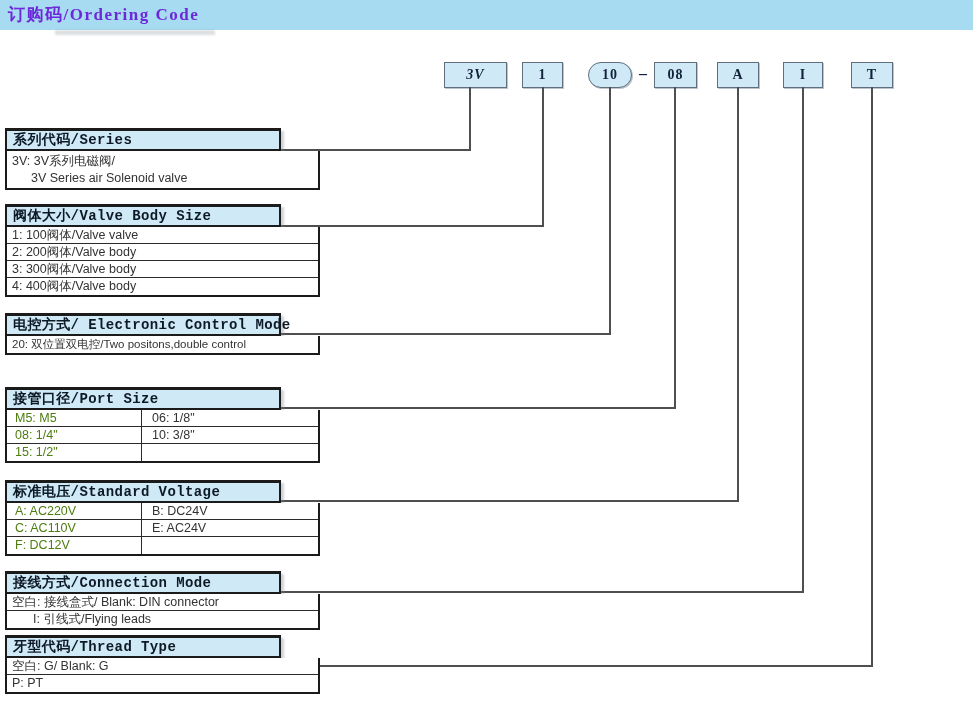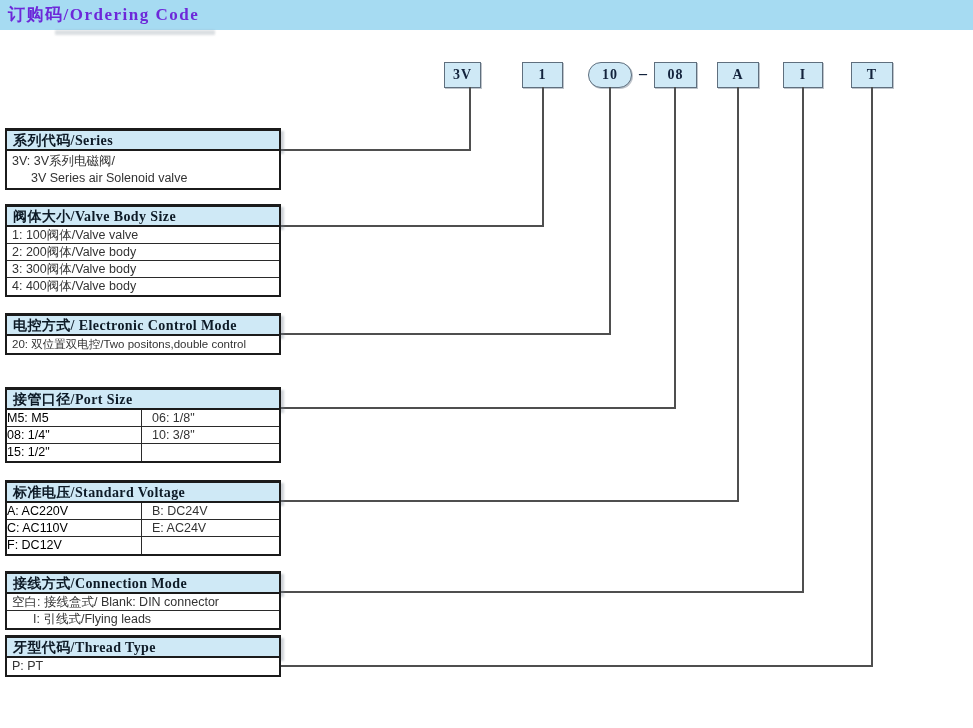--- a/index.html
+++ b/index.html
@@ -35,58 +35,58 @@
     color:#13233c;text-align:center;
   }
   
   .vline{position:absolute;width:2px;background:#4f4f4f;}
   .hline{position:absolute;height:2px;background:#4f4f4f;}
   
   .tbl{position:absolute;left:5px;width:276px;box-sizing:border-box;}
   .tbl-hd{
     box-sizing:border-box;width:276px;height:23px;
     background:#cfe9f6;border:2px solid #1b1b1b;border-top-width:3px;
-    font-family:Liberation Serif, serif;font-weight:bold;font-size:14px;
+    font-family:Liberation Mono, monospace;font-weight:bold;font-size:14px;
     color:#0d1a26;line-height:17px;padding:1px 0 0 6px;letter-spacing:.4px;
     white-space:nowrap;box-shadow:3px 3px 2px rgba(120,132,145,.35);
   }
   .tbl-bd{
-    box-sizing:border-box;width:276px;background:#ffffff;
+    box-sizing:border-box;width:315px;background:#ffffff;
     border:2px solid #1b1b1b;border-top:none;
   }
   .row{
     box-sizing:border-box;height:17px;line-height:16px;font-size:12.5px;
     color:#333;padding-left:5px;border-bottom:1px solid #2a2a2a;
     white-space:nowrap;overflow:hidden;
   }
   .row:last-child{border-bottom:none;}
   .row.tight{font-size:11.5px;}
   .row2{display:flex;box-sizing:border-box;height:17px;border-bottom:1px solid #2a2a2a;}
   .row2:last-child{border-bottom:none;}
   .cell-l{
     box-sizing:border-box;width:135px;border-right:1px solid #2a2a2a;
-    line-height:16px;font-size:12.5px;color:#000000;padding-left:0;white-space:nowrap;
+    line-height:16px;font-size:12.5px;color:#4d7c0f;padding-left:8px;white-space:nowrap;
   }
   .cell-r{
     box-sizing:border-box;flex:1;line-height:16px;font-size:12.5px;
     color:#333;padding-left:10px;white-space:nowrap;
   }
   .dualline{height:37px;line-height:17px;padding-top:2px;}
   .ln2{padding-left:19px;}
   .indent{padding-left:26px;}
 </style>
 </head>
 <body>
 
 <div class="bar">
   <div class="bar-title">订购码/Ordering Code</div>
 </div>
 <div class="bar-shadow"></div>
 
-<div class="cbox" style="left:444px;width:37px;">3V</div>
+<div class="cbox" style="left:444px;width:63px;font-style:italic;">3V</div>
 <div class="cbox" style="left:522px;width:41px;">1</div>
 <div class="cbox" style="left:588px;width:44px;border-radius:13px;">10</div>
 <div class="dash" style="left:632px;width:22px;">–</div>
 <div class="cbox" style="left:654px;width:43px;text-align:center;">08</div>
 <div class="cbox" style="left:717px;width:42px;">A</div>
 <div class="cbox" style="left:783px;width:40px;">I</div>
 <div class="cbox" style="left:851px;width:42px;">T</div>
 
 <div class="vline" style="left:469px;top:87px;height:64px;"></div>
 <div class="hline" style="left:281px;top:149px;width:190px;"></div>
@@ -176,15 +176,16 @@
   <div class="tbl-hd">接线方式/Connection Mode</div>
   <div class="tbl-bd">
     <div class="row">空白:  接线盒式/ Blank:  DIN connector</div>
     <div class="row indent">I:  引线式/Flying leads</div>
   </div>
 </div>
 
 <div class="tbl" style="top:635px;">
   <div class="tbl-hd">牙型代码/Thread Type</div>
   <div class="tbl-bd">
+    <div class="row">空白:  G/ Blank:  G</div>
     <div class="row">P:  PT</div>
   </div>
 </div>
 
 </body></html>

